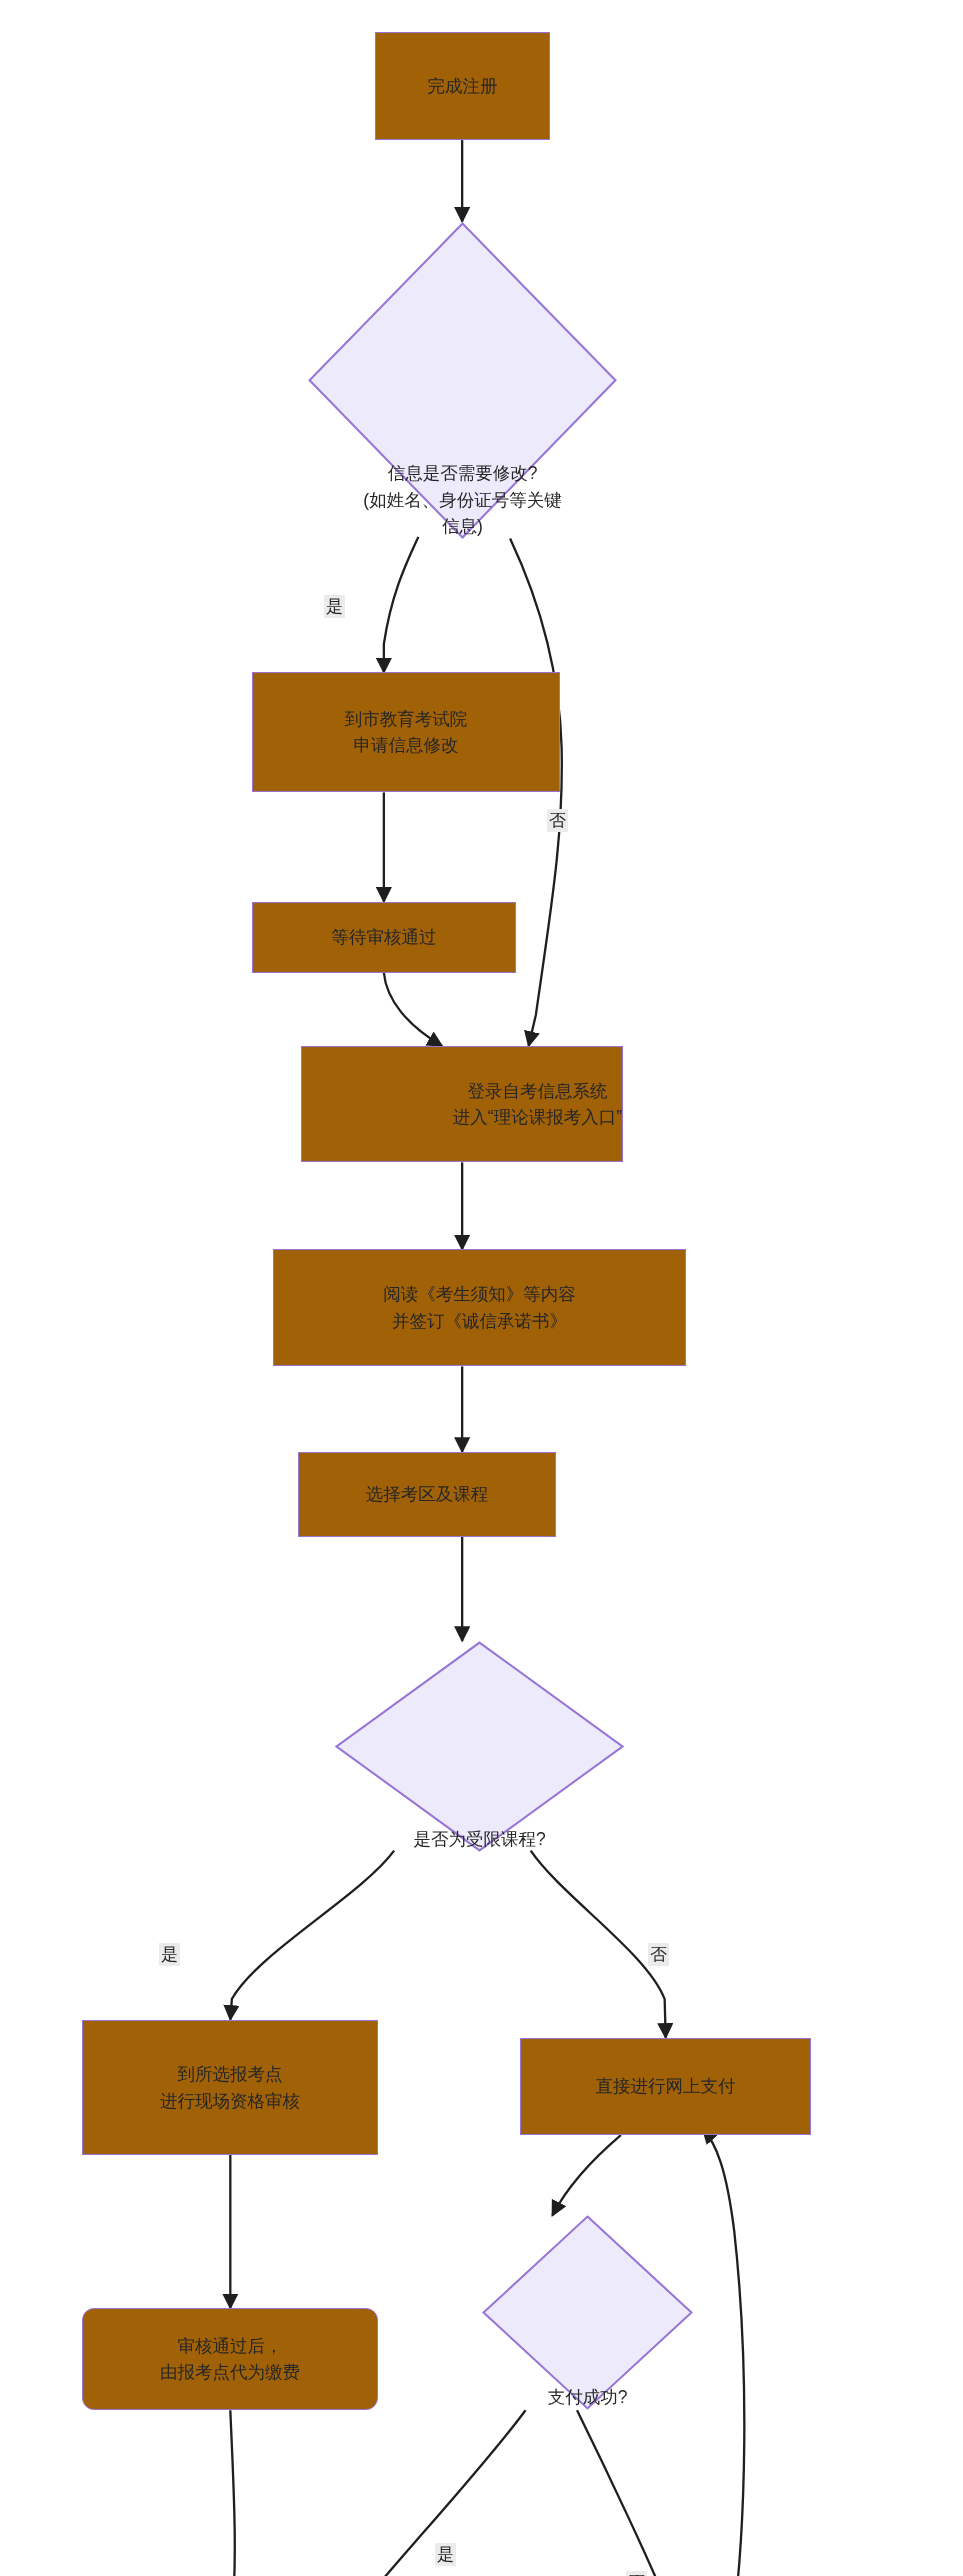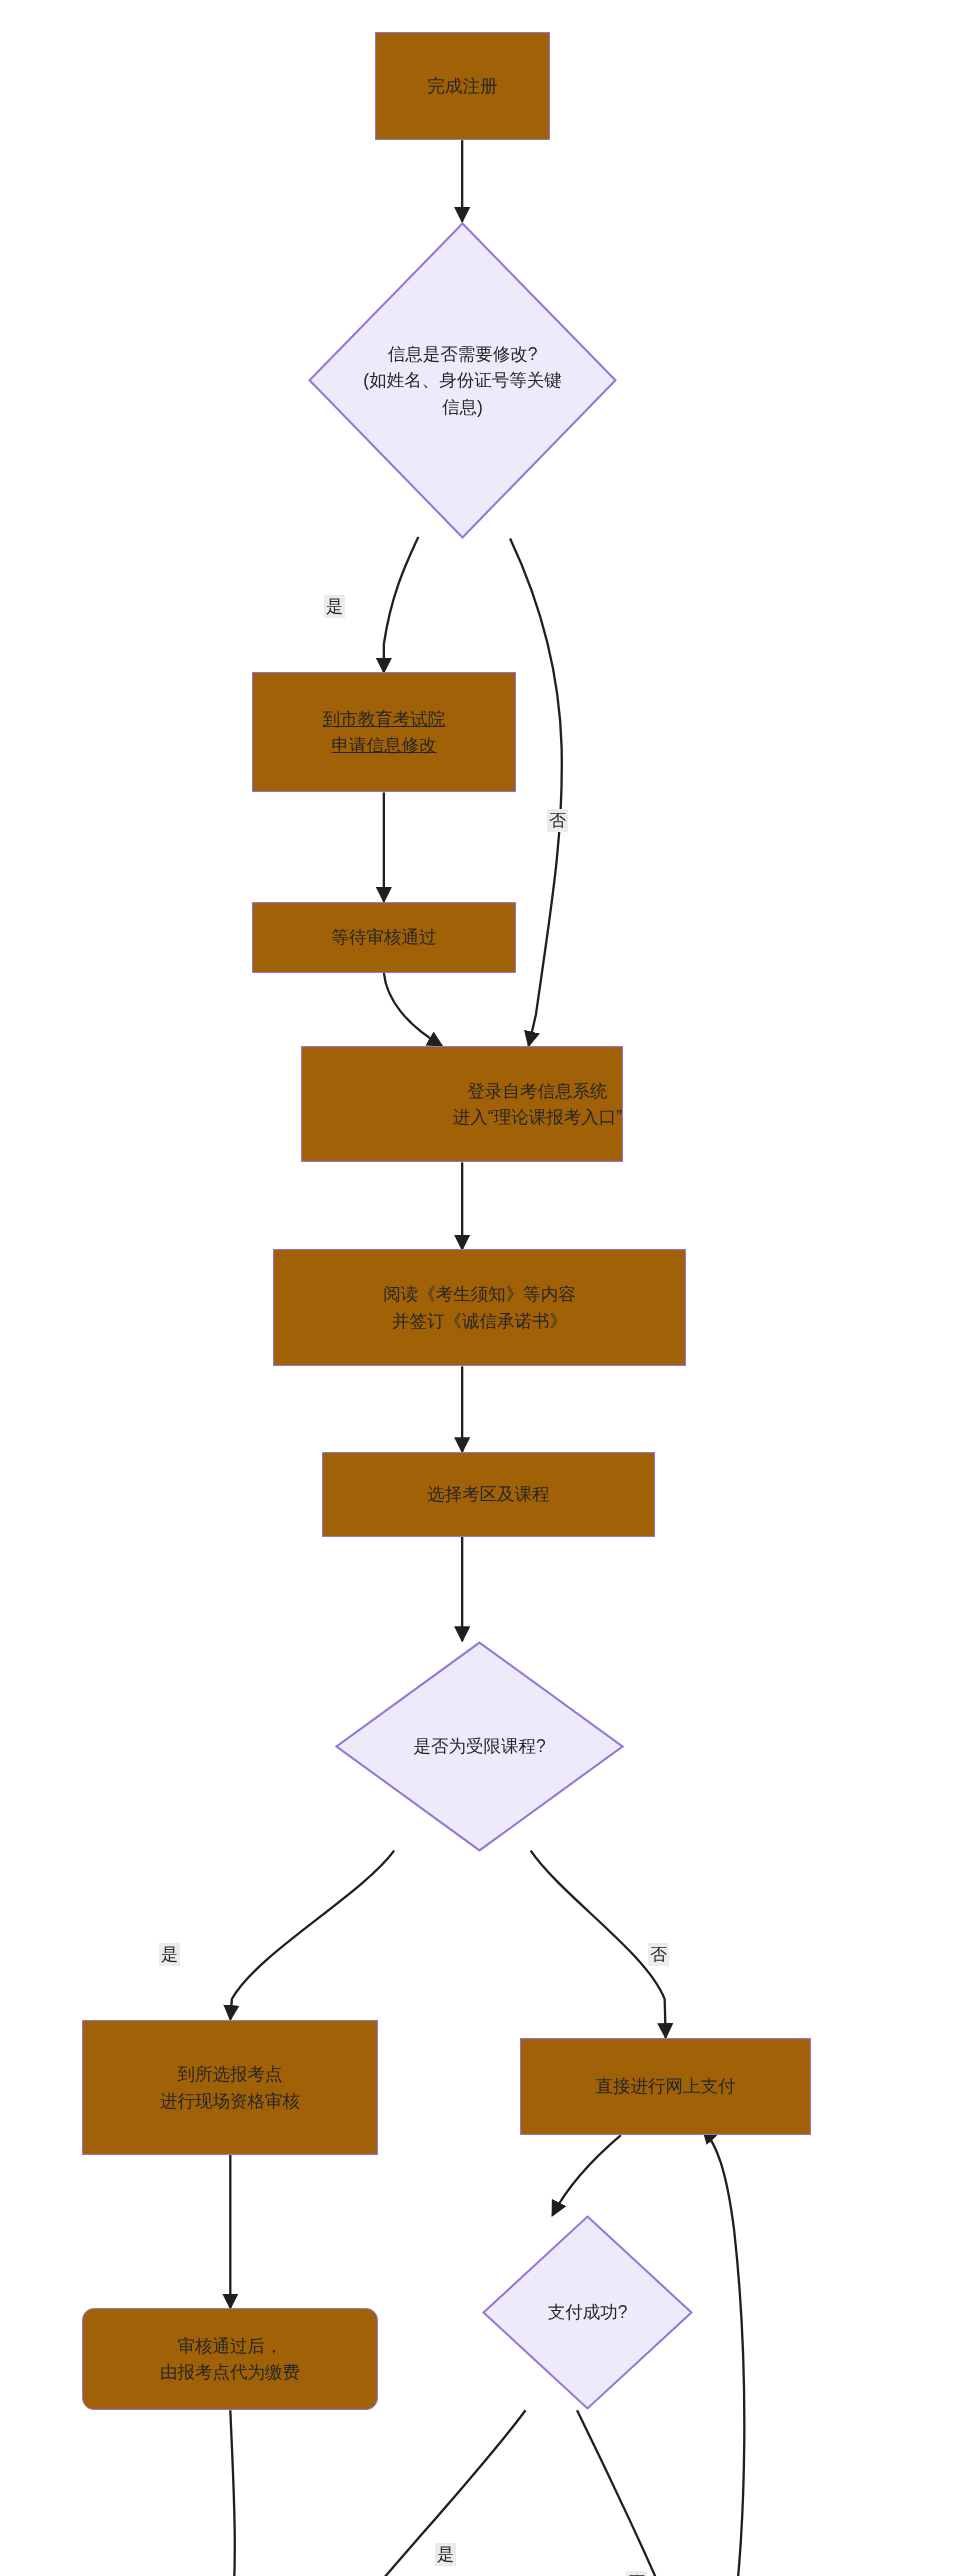--- a/index.html
+++ b/index.html
@@ -37,20 +37,21 @@
     white-space:pre-line;
     font-size:17.5px;
   }
   .rect{
     background:#a16207;
     border:1.5px solid #9775d6;
   }
   .diamond{
     background:transparent;
     border:none;
+    align-items:flex-end;
   }
   .diamond .dshape{
     position:absolute;
     left:0; top:0;
     width:100%;
     height:100%;
     z-index:-1;
   }
   .diamond .lbl{
     position:relative;
@@ -120,40 +121,40 @@
 
   <div class="node diamond" style="left:308px; top:222px; width:309px; height:317px;">
     <svg class="dshape" viewBox="0 0 600 615" preserveAspectRatio="none">
       <polygon points="300,3 597,307 300,612 3,307" fill="#ECEAFB" stroke="#9775d6" stroke-width="4"></polygon>
     </svg>
     <span class="lbl">信息是否需要修改?
 (如姓名、身份证号等关键
 信息)</span>
   </div>
 
-  <div class="node rect" style="left:252px; top:672px; width:264px; height:120px;text-decoration:underline;">
+  <div class="node rect" style="left:252px; top:672px; width:308px; height:120px;">
     <span class="lbl">到市教育考试院
 申请信息修改</span>
   </div>
 
   <div class="node rect" style="left:252px; top:902px; width:264px; height:71px;">
     <span class="lbl">等待审核通过</span>
   </div>
 
   <div class="node rect" style="left:301px; top:1046px; width:322px; height:116px;justify-content:flex-end;">
     <span class="lbl">登录自考信息系统
 进入“理论课报考入口”</span>
   </div>
 
   <div class="node rect" style="left:273px; top:1249px; width:413px; height:117px;">
     <span class="lbl">阅读《考生须知》等内容
 并签订《诚信承诺书》</span>
   </div>
 
-  <div class="node rect" style="left:322px; top:1452px; width:333px; height:85px;text-align:right;">
+  <div class="node rect" style="left:298px; top:1452px; width:258px; height:85px;text-align:right;">
     <span class="lbl">选择考区及课程</span>
   </div>
 
   <div class="node diamond" style="left:335px; top:1641px; width:289px; height:211px;">
     <svg class="dshape" viewBox="0 0 560 410" preserveAspectRatio="none">
       <polygon points="280,3 557,205 280,407 3,205" fill="#ECEAFB" stroke="#9775d6" stroke-width="4"></polygon>
     </svg>
     <span class="lbl">是否为受限课程?</span>
   </div>
 

